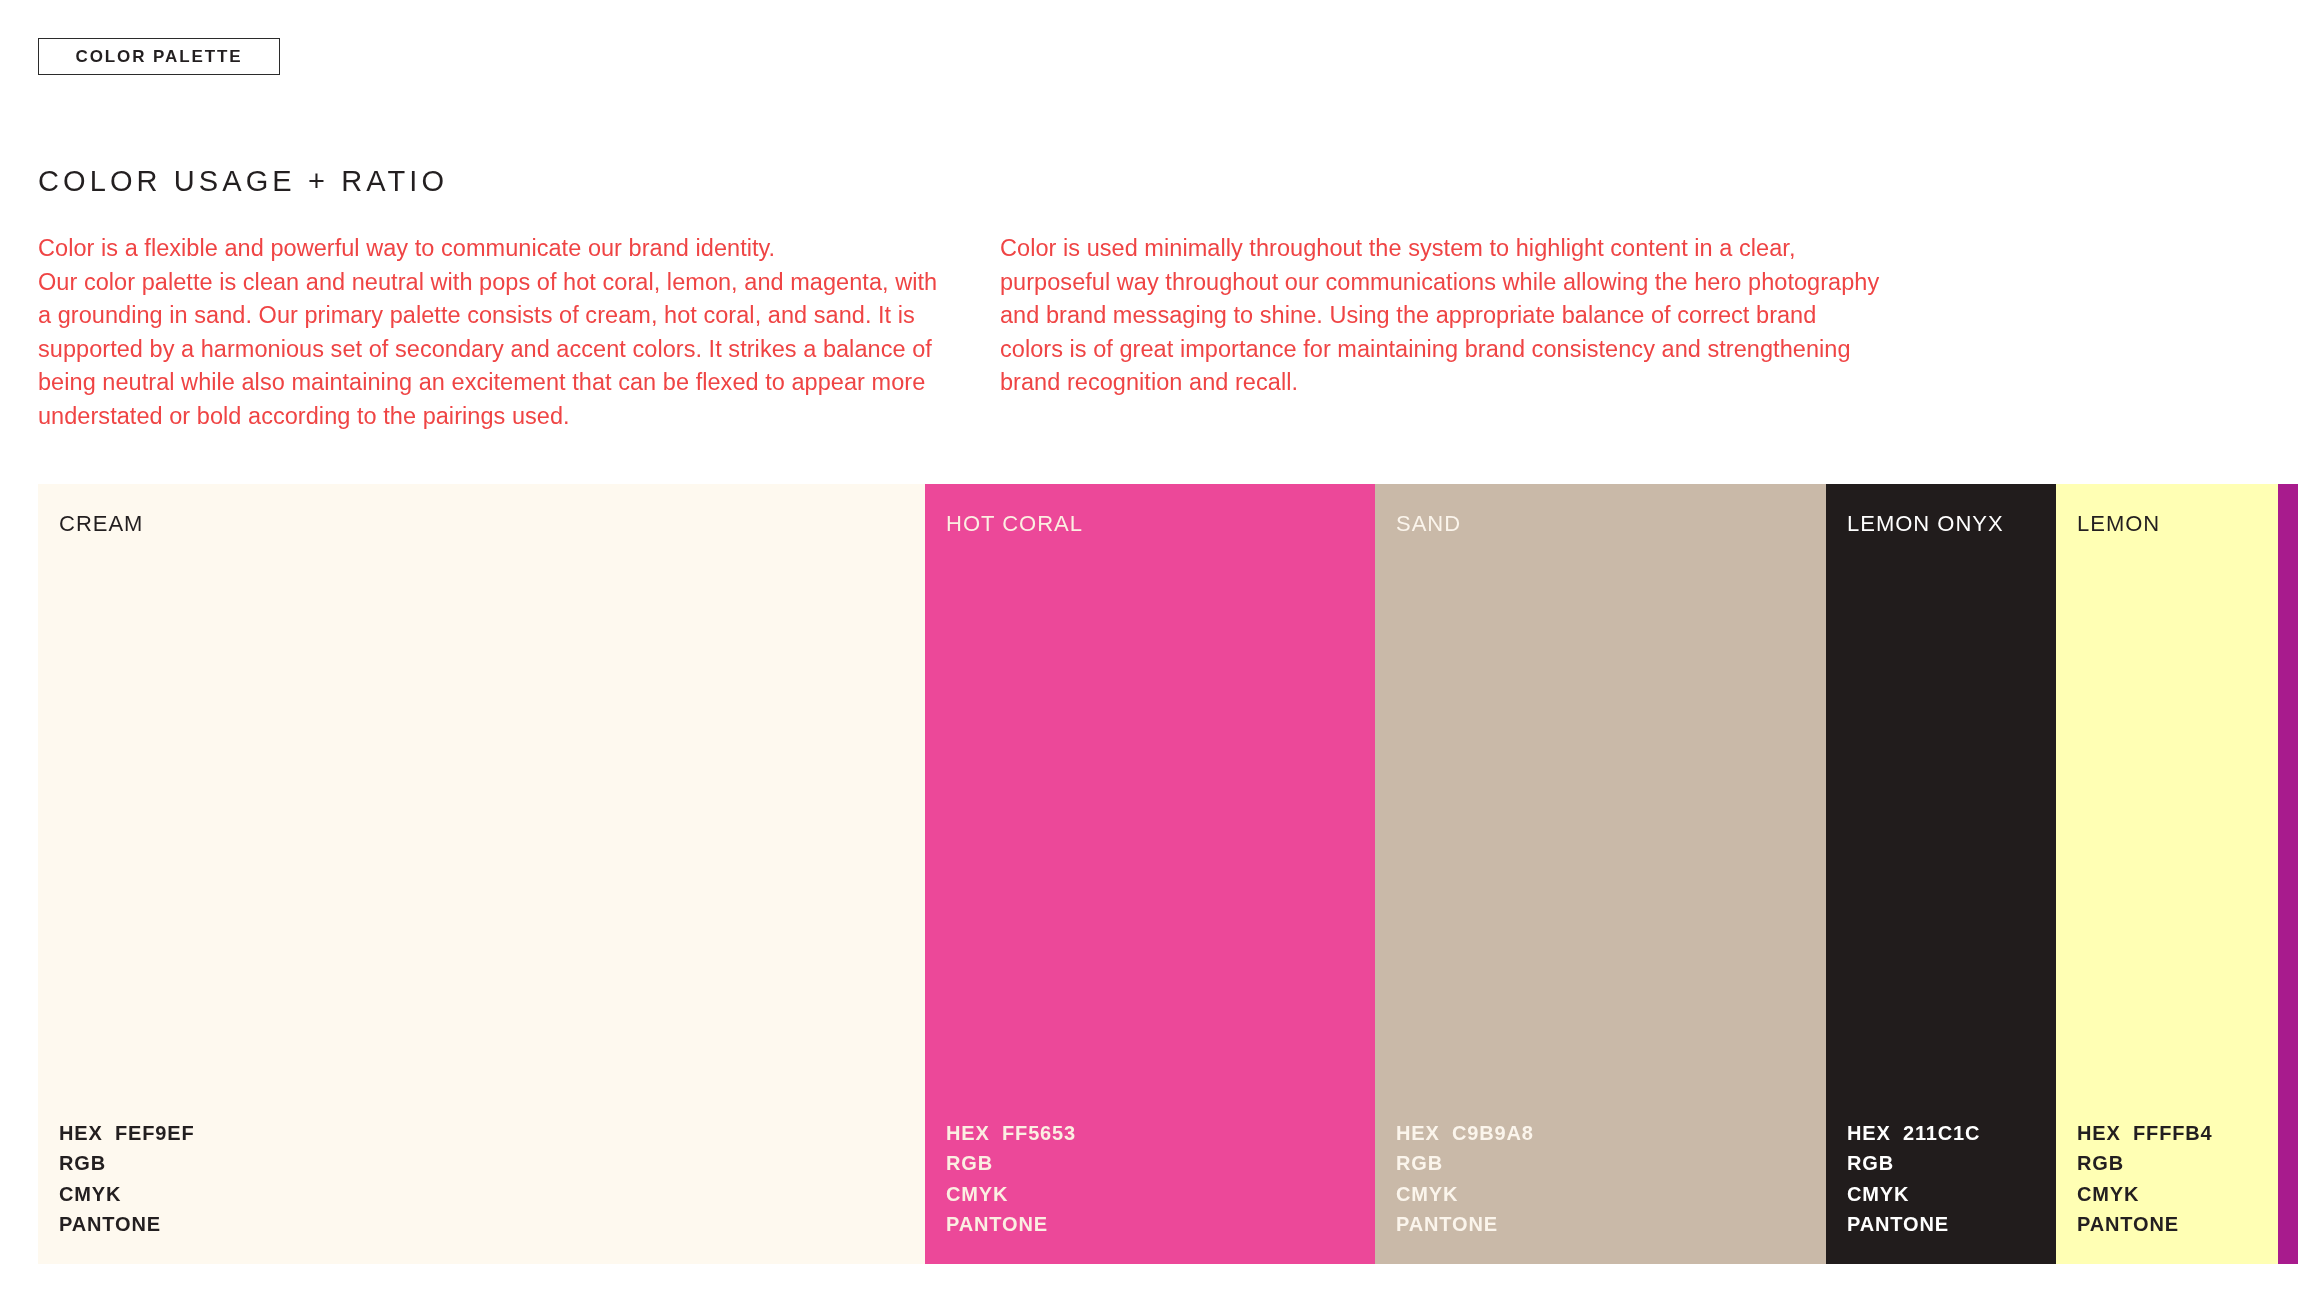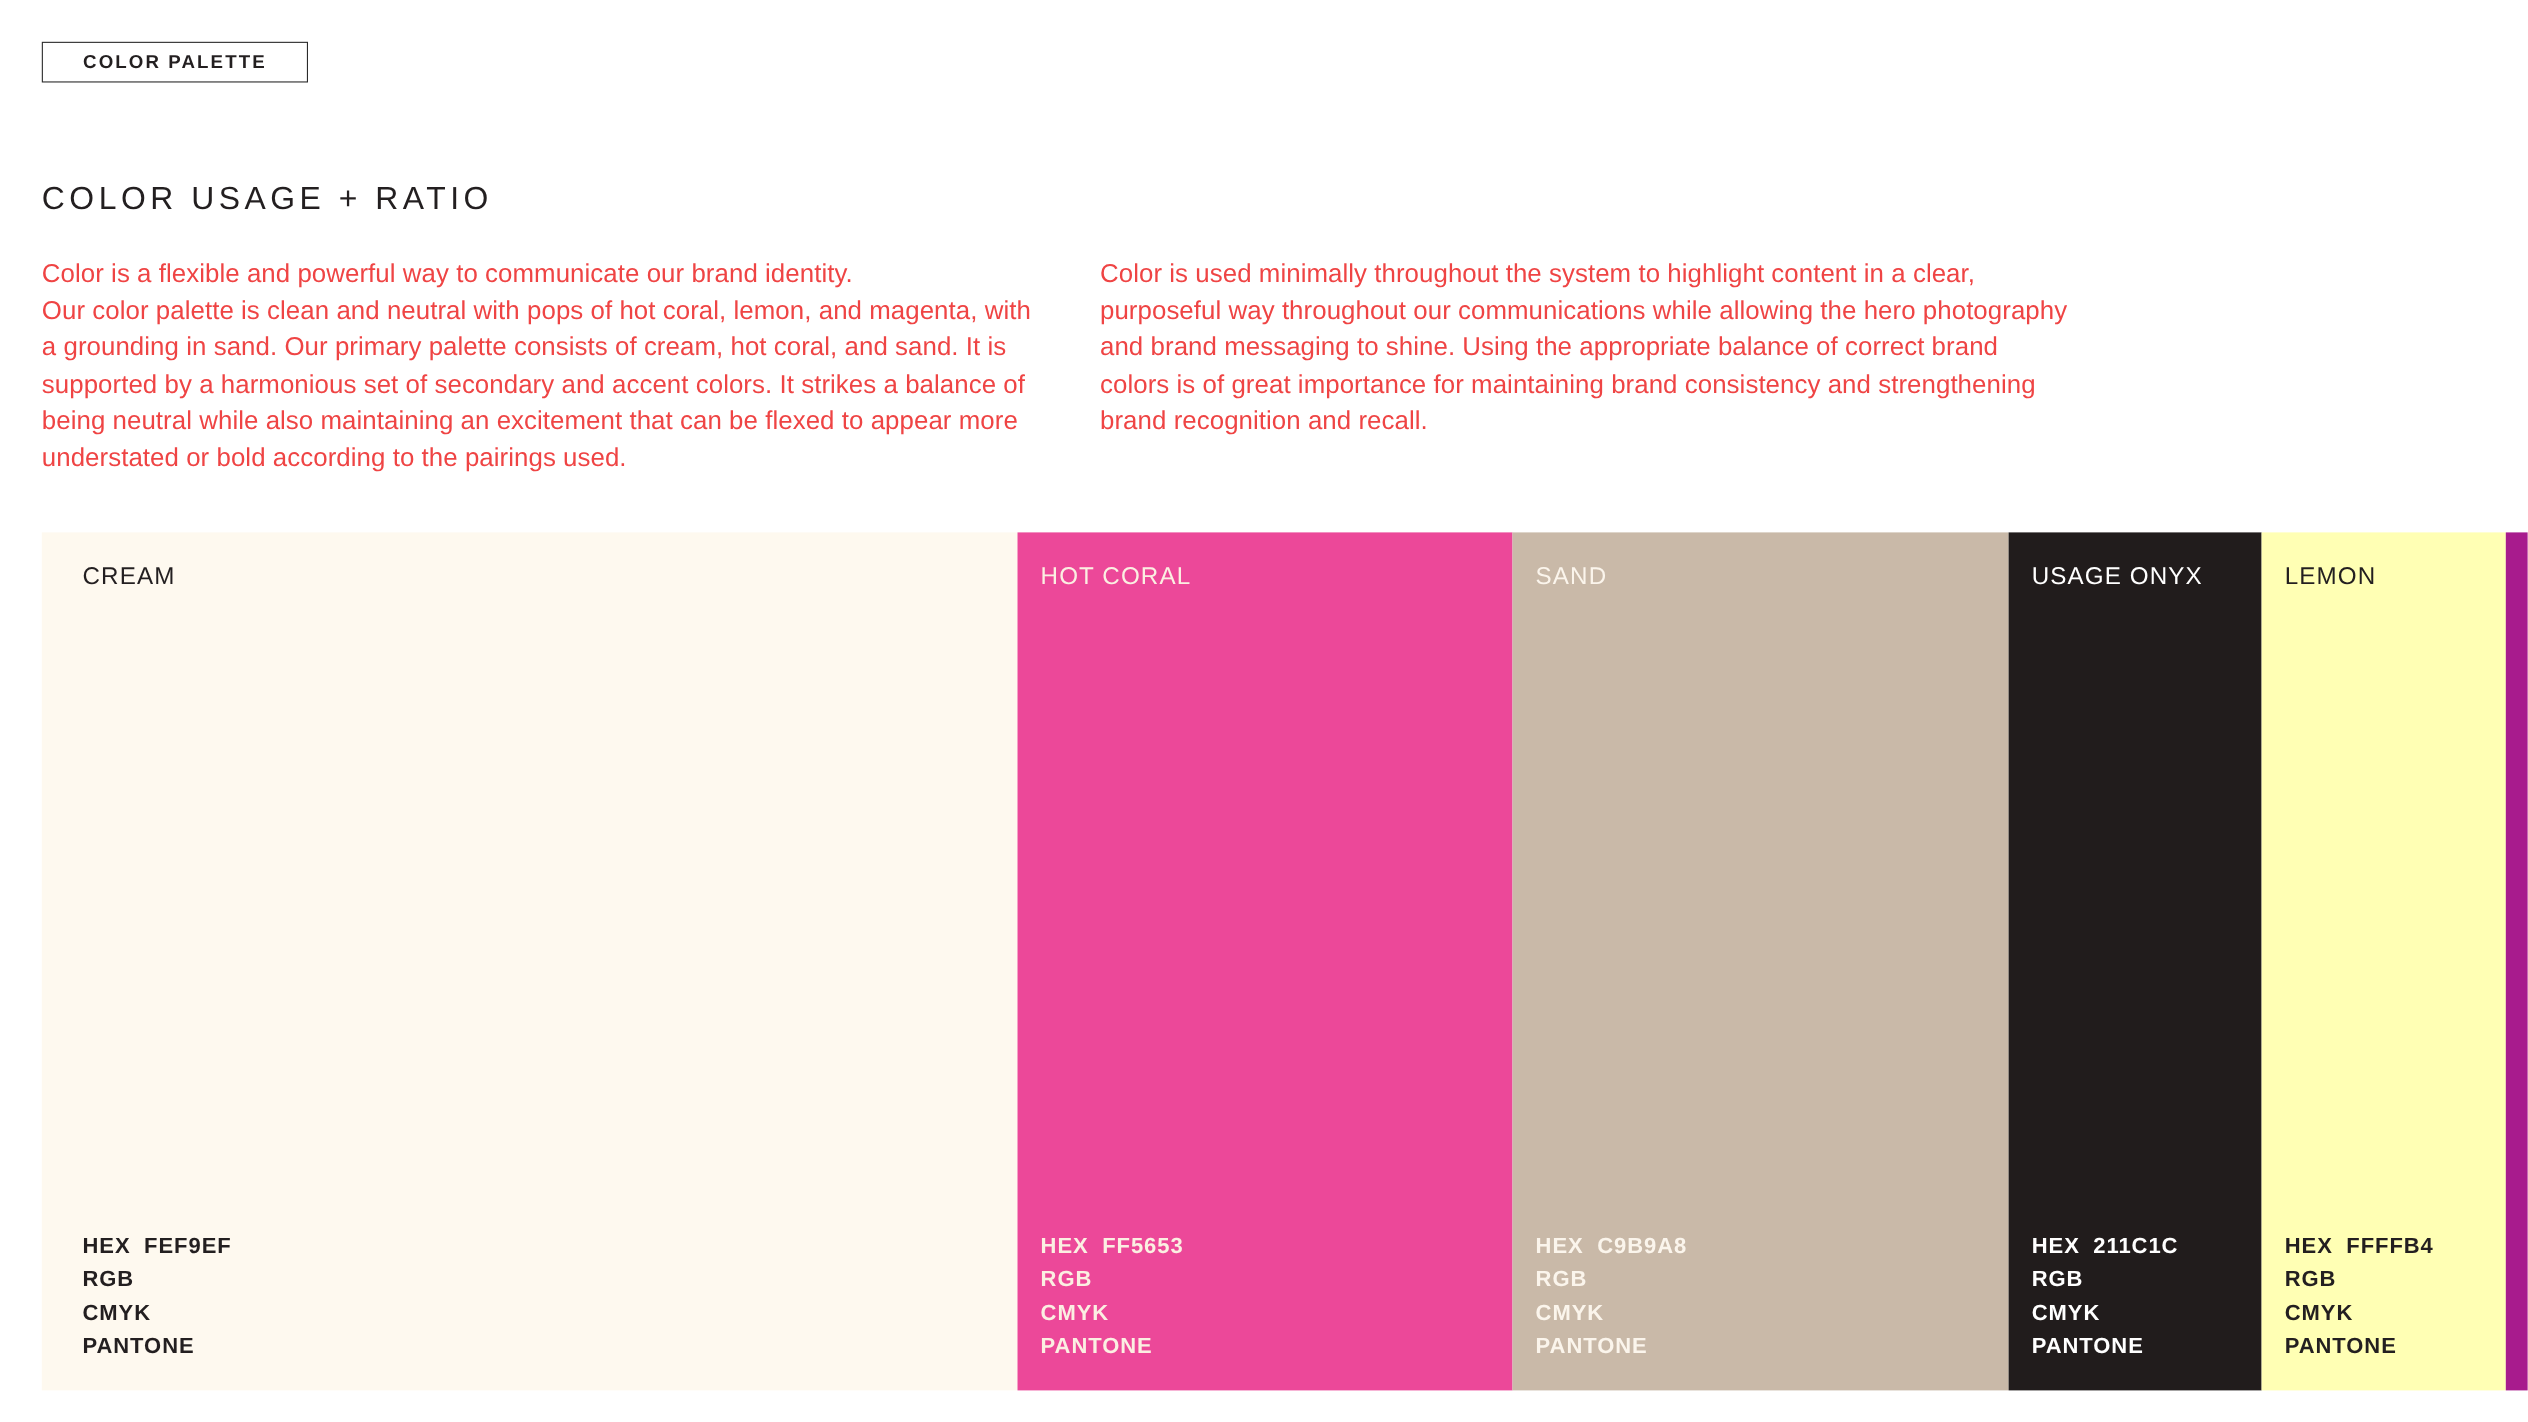--- a/index.html
+++ b/index.html
@@ -135,21 +135,21 @@
     <p>
       <span class="ln">Color is used minimally throughout the system to highlight content in a clear,</span>
       <span class="ln">purposeful way throughout our communications while allowing the hero photography</span>
       <span class="ln">and brand messaging to shine. Using the appropriate balance of correct brand</span>
       <span class="ln">colors is of great importance for maintaining brand consistency and strengthening</span>
       <span class="ln">brand recognition and recall.</span>
     </p>
   </div>
 
   <div class="swatches">
-      <div class="swatch" style="background: rgb(254, 249, 239); color: rgb(35, 31, 32); width: 887px; flex: 0 0 887px; padding-left: 16px;">
+      <div class="swatch" style="background: rgb(254, 249, 239); color: rgb(35, 31, 32); width: 887px; flex: 0 0 887px;">
         <div class="swatch-name">CREAM</div>
         <div class="swatch-specs">
           <div class="spec-row">
             <span class="spec-key">HEX</span>
             <span class="spec-val">FEF9EF</span>
           </div>
           <div class="spec-row">
             <span class="spec-key">RGB</span>
             <span class="spec-val"></span>
           </div>
@@ -199,21 +199,21 @@
             <span class="spec-key">CMYK</span>
             <span class="spec-val"></span>
           </div>
           <div class="spec-row">
             <span class="spec-key">PANTONE</span>
             <span class="spec-val"></span>
           </div>
         </div>
       </div>
       <div class="swatch" style="background: rgb(33, 28, 28); color: rgb(255, 255, 255); width: 230px; flex: 0 0 230px;">
-        <div class="swatch-name">USAGE ONYX</div>
+        <div class="swatch-name">LEMON ONYX</div>
         <div class="swatch-specs">
           <div class="spec-row">
             <span class="spec-key">HEX</span>
             <span class="spec-val">211C1C</span>
           </div>
           <div class="spec-row">
             <span class="spec-key">RGB</span>
             <span class="spec-val"></span>
           </div>
           <div class="spec-row">

